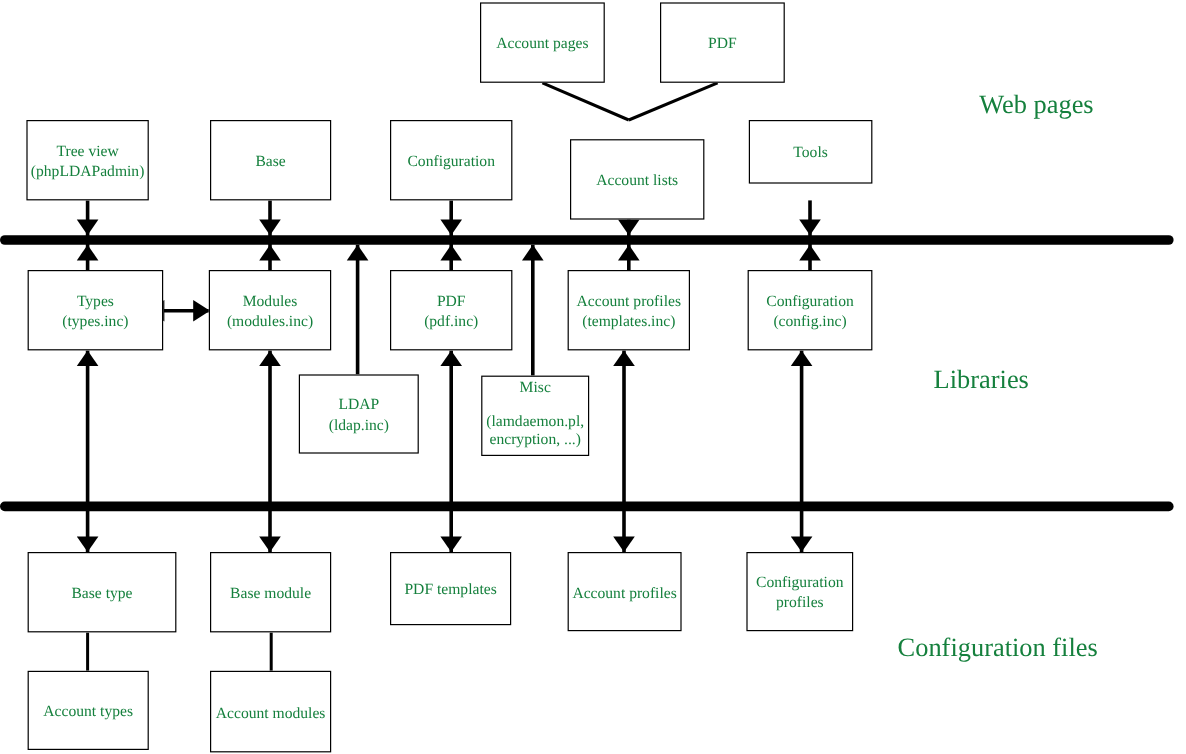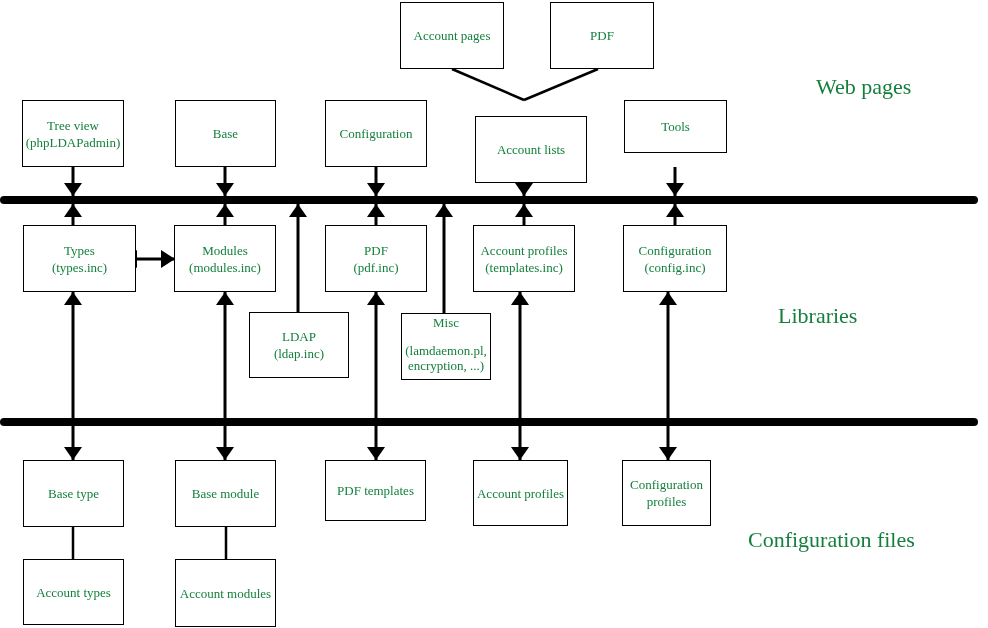--- a/index.html
+++ b/index.html
@@ -186,21 +186,21 @@
     <span class="l">LDAP</span>
     <span class="l">(ldap.inc)</span>
   </div>
   <div class="box misc" style="left:401px; top:313px; width:90px; height:67px">
     <span class="l">Misc</span>
     <span class="l gap-line">(lamdaemon.pl,</span>
     <span class="l">encryption, ...)</span>
   </div>
   <div class="section-label" style="left:778px; top:303px">Libraries</div>
 
-  <div class="box" style="left:23px; top:460px; width:101px; height:67px">
+  <div class="box" style="left:23px; top:460px; width:124px; height:67px">
     <span class="l">Base type</span>
   </div>
   <div class="box" style="left:175px; top:460px; width:101px; height:67px">
     <span class="l">Base module</span>
   </div>
   <div class="box" style="left:325px; top:460px; width:101px; height:61px">
     <span class="l">PDF templates</span>
   </div>
   <div class="box" style="left:473px; top:460px; width:95px; height:66px">
     <span class="l">Account profiles</span>

